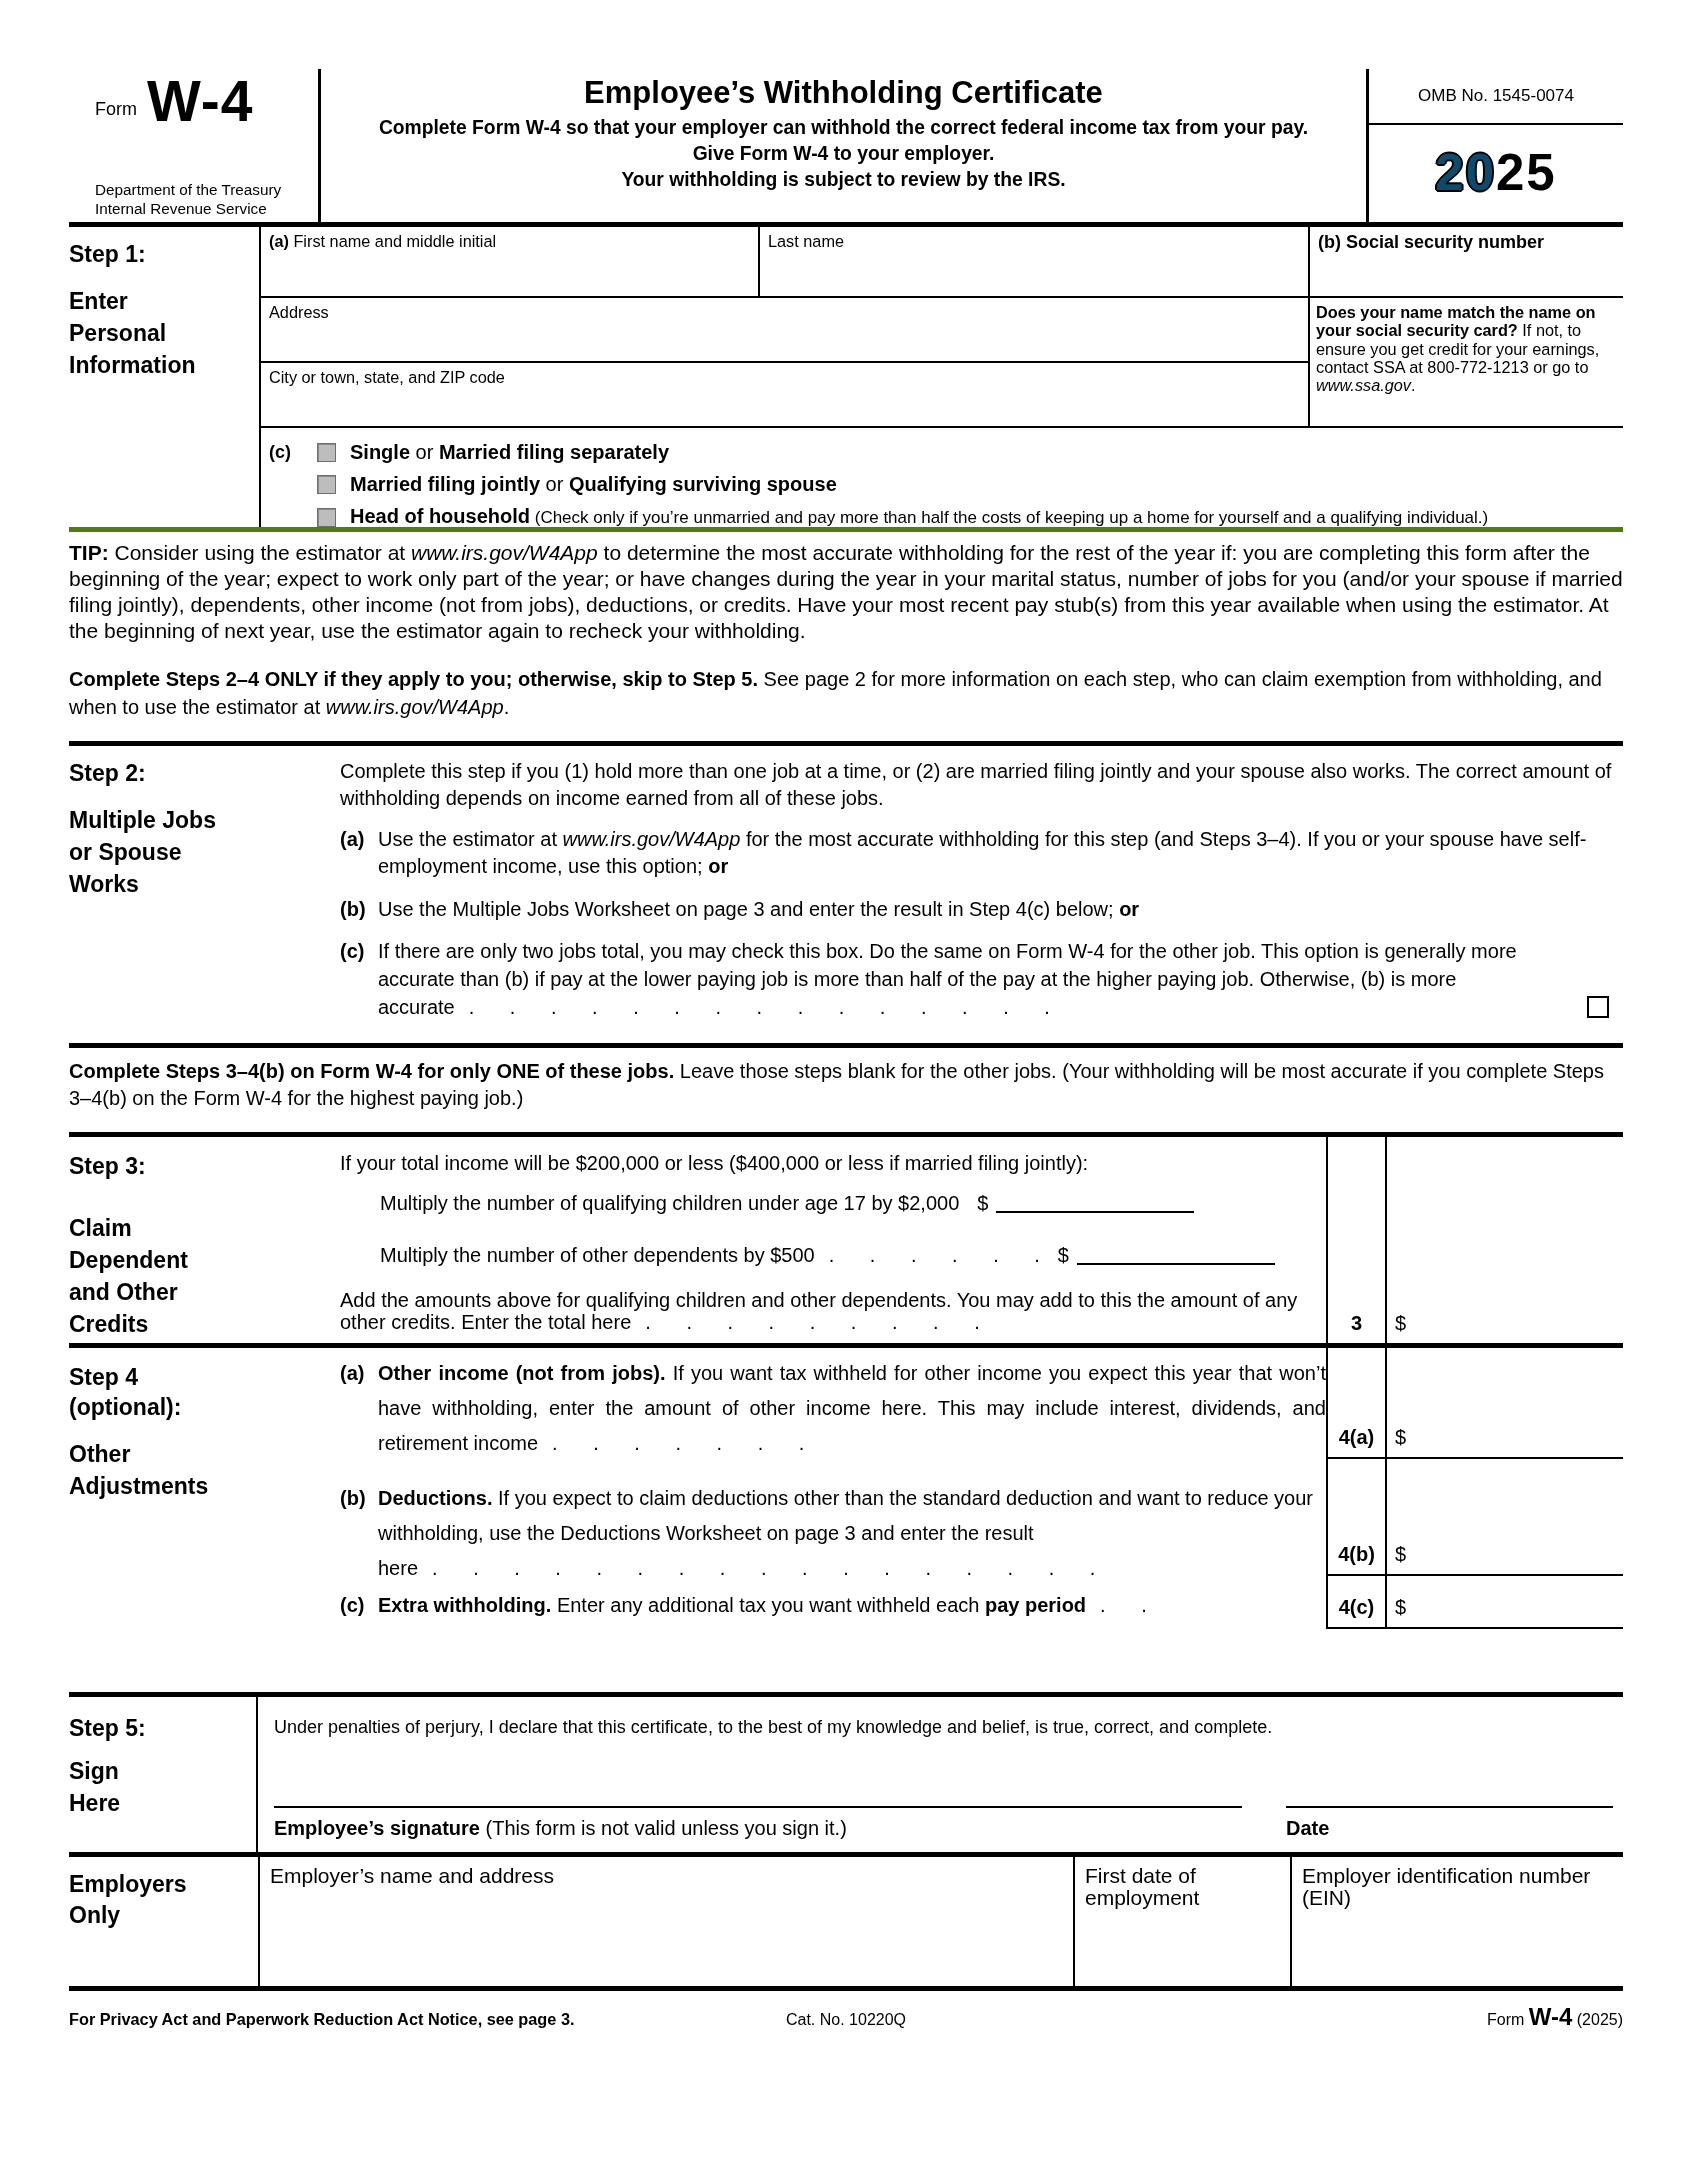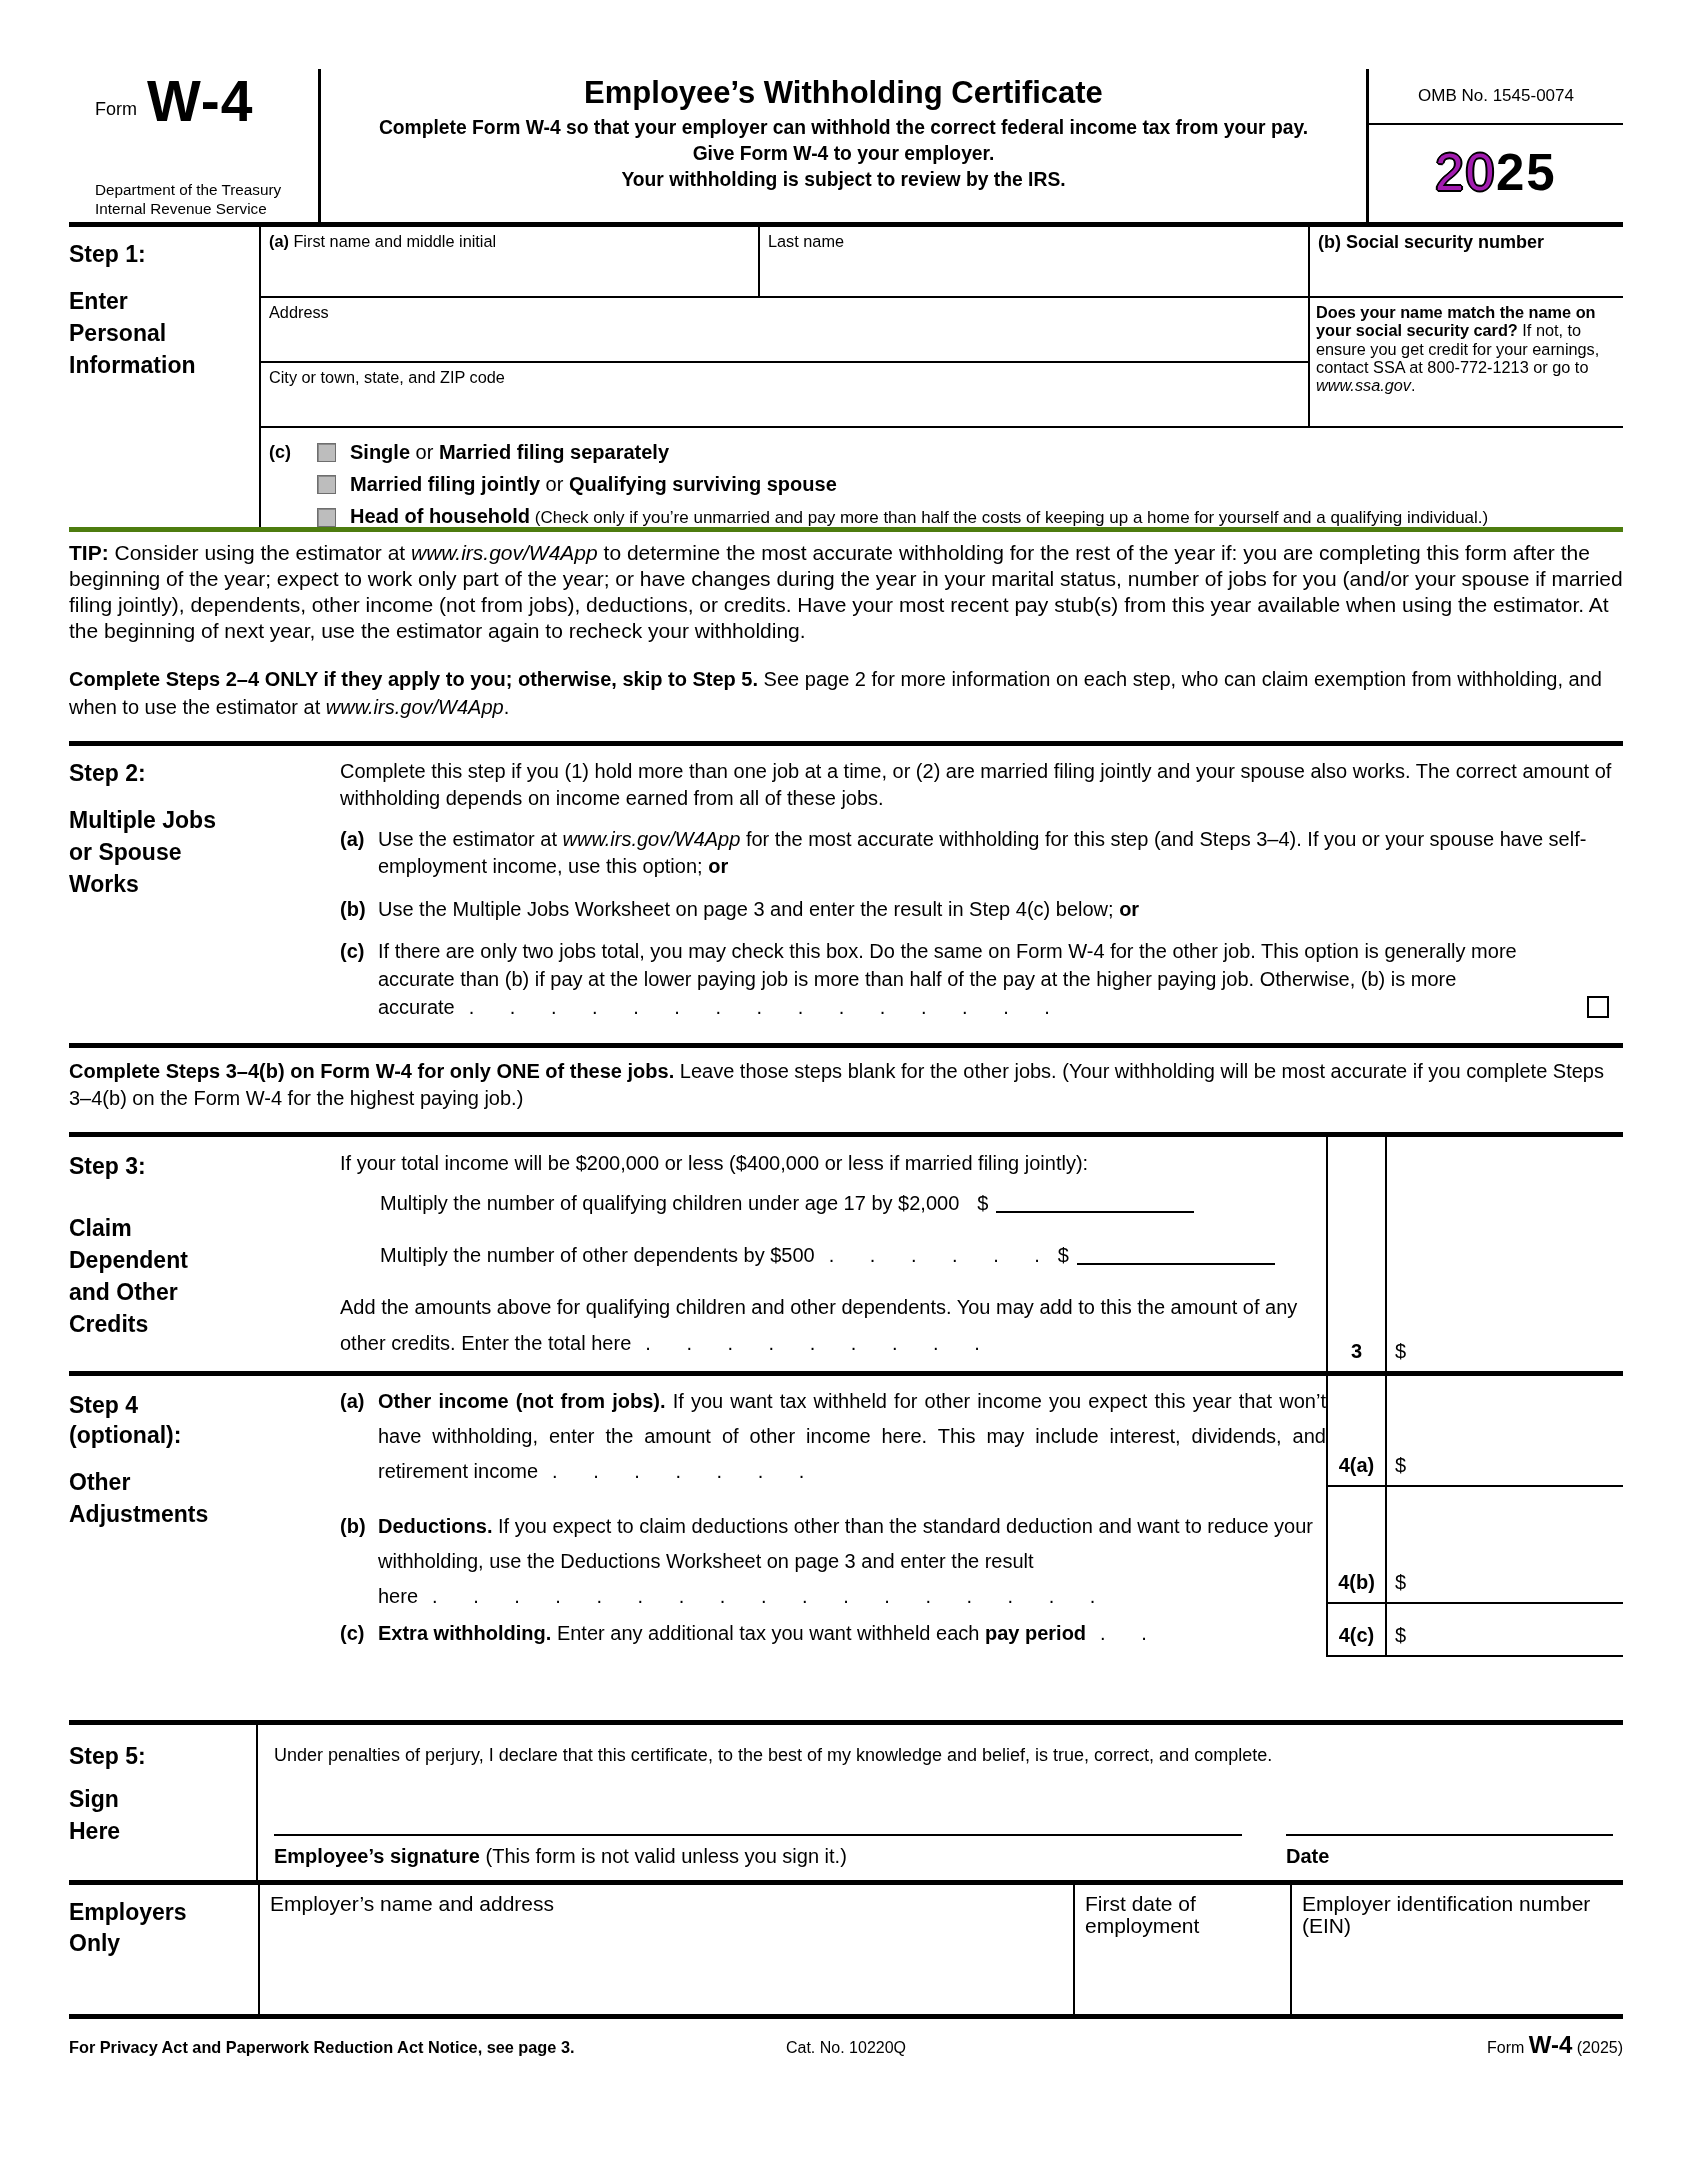--- a/index.html
+++ b/index.html
@@ -19,21 +19,21 @@
   .hdr-form{display:flex;align-items:flex-end;gap:10px;}
   .form-word{font-size:18px;padding-bottom:5px;}
   .form-number{font-size:57px;font-weight:800;line-height:.8;letter-spacing:1px;}
   .agency{font-size:15.3px;line-height:19px;}
   .hdr-mid{flex:1;border-left:3px solid #000;border-right:3px solid #000;text-align:center;padding-top:6px;box-sizing:border-box;}
   .hdr-title{font-size:31px;font-weight:700;margin-bottom:4px;}
   .hdr-sub{font-size:19.3px;font-weight:700;line-height:26px;}
   .hdr-right{width:254px;box-sizing:border-box;}
   .omb{height:56px;border-bottom:2px solid #000;display:flex;align-items:center;justify-content:center;font-size:17px;box-sizing:border-box;}
   .year{height:95px;display:flex;align-items:center;justify-content:center;font-size:51px;letter-spacing:2px;}
-  .yr-o{color:#a21caf;font-weight:400;
+  .yr-o{color:#0c4a6e;font-weight:700;
     text-shadow:-2px 0 #000,2px 0 #000,0 -2px #000,0 2px #000,-1px -1px #000,1px -1px #000,-1px 1px #000,1px 1px #000;}
   .yr-b{font-weight:800;}
 
   
   .s1{display:grid;grid-template-columns:190px 499px 550px 315px;grid-template-rows:71px 65px 65px 99px;border-bottom:5px solid #4d7c0f;}
   .s1-label{grid-row:1/5;grid-column:1;padding-top:12px;}
   .step-h{font-size:23px;font-weight:700;line-height:30px;}
   .step-sub{font-size:23px;font-weight:700;line-height:32px;margin-top:16px;}
   .cell{border-left:2px solid #000;border-bottom:2px solid #000;font-size:16.3px;padding:5px 8px;box-sizing:border-box;}
   .s1-a{grid-row:1;grid-column:2;}
@@ -65,21 +65,21 @@
   .itm .tag{position:absolute;left:0;top:0;font-weight:700;}
   .itm-c{padding-right:55px;line-height:28px;}
   .cb2{position:absolute;right:14px;bottom:3px;width:18px;height:18px;border:2px solid #000;background:#fff;}
 
   
   .s3{display:grid;grid-template-columns:271px 986px 59px 238px;border-top:5px solid #000;border-bottom:5px solid #000;margin-top:18px;}
   .s3-label{padding-top:14px;}
   .s3-body{padding:14px 0 10px;font-size:20px;line-height:24px;box-sizing:border-box;}
   .s3-row{margin-top:16px;margin-left:40px;}
   .s3-row2{margin-top:28px;}
-  .s3-row3{margin-top:22px;margin-left:0;line-height:36px;}
+  .s3-row3{margin-top:22px;margin-left:0;line-height:22px;}
   .gap{display:inline-block;width:18px;}
   .entry{display:inline-block;width:198px;border-bottom:2px solid #000;height:20px;vertical-align:-3px;margin-left:8px;}
   .numcell{border-left:2px solid #000;display:flex;align-items:flex-end;justify-content:center;padding-bottom:8px;font-size:20px;font-weight:700;box-sizing:border-box;}
   .amtcell{border-left:2px solid #000;display:flex;align-items:flex-end;padding:0 0 8px 8px;font-size:20px;box-sizing:border-box;}
 
   
   .s4{display:grid;grid-template-columns:271px 986px 59px 238px;grid-template-rows:111px 117px 53px;}
   .s4-label{grid-row:1/4;grid-column:1;padding-top:14px;}
   .s4-t{grid-column:2;font-size:20px;line-height:35px;box-sizing:border-box;}
   .s4-t1{grid-row:1;padding-top:8px;}

